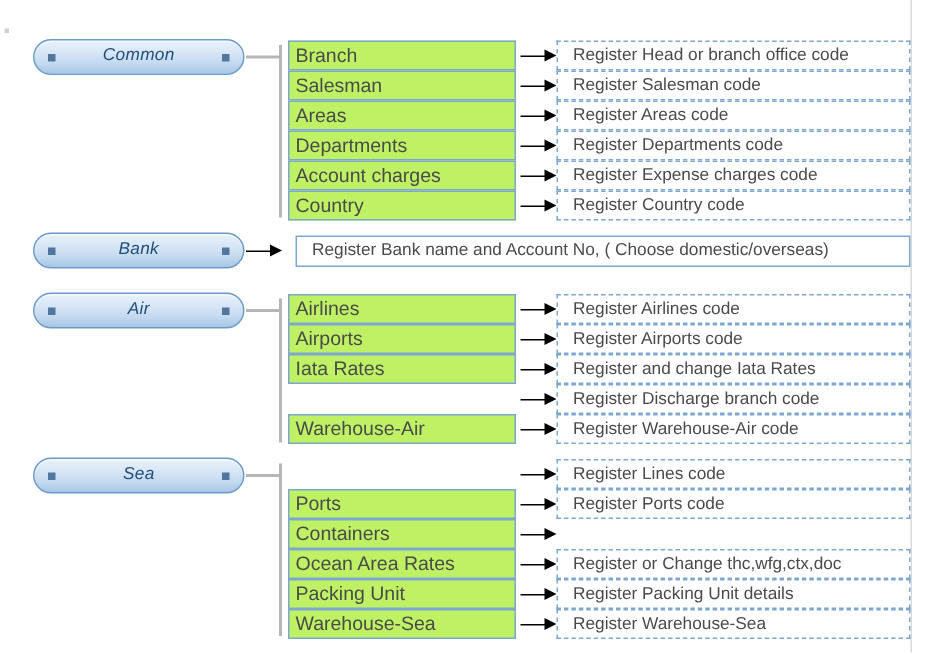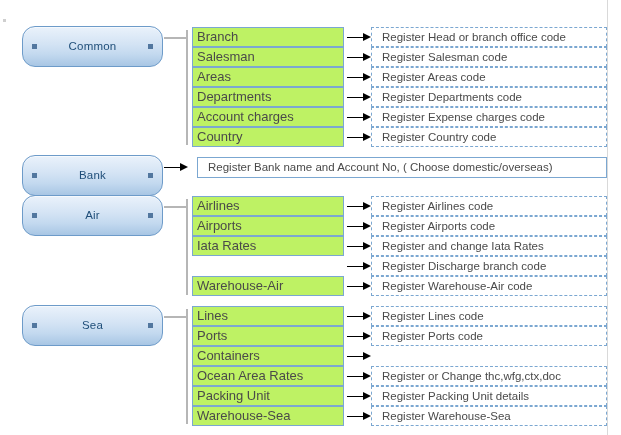--- a/index.html
+++ b/index.html
@@ -34,26 +34,27 @@
     width: 3px;
     height: 3px;
     background: #cfcfcf;
   }
 
   
   .capsule {
     position: absolute;
     left: 22px;
     width: 141px;
-    height: 41px;
+    height: 24px;
     box-sizing: border-box;
     border: 1px solid #6d9bc9;
     border-radius: 13px;
     background: linear-gradient(to bottom, #eaf2fb 0%, #d3e3f4 45%, #c3d9ef 70%, #a8c6e4 100%);
     box-shadow: 0 1px 0 rgba(255,255,255,0.55) inset;
+    font-style: italic;
   }
   .capsule .cap-label {
     position: absolute;
     left: 0;
     right: 0;
     top: 50%;
     transform: translateY(-50%);
     text-align: center;
     font-size: 11.5px;
     color: #1f4e79;
@@ -272,21 +273,20 @@
   <div class="desc-box" style="top:276px">Register Warehouse-Air code</div>
 
   <div class="capsule" style="top:305px">
     <span class="handle left"></span>
     <span class="cap-label">Sea</span>
     <span class="handle right"></span>
   </div>
   <div class="conn-h" style="left:164px; top:316px; width:22px;"></div>
   <div class="conn-v" style="left:186px; top:309px; height:115px;"></div>
 
-  <div class="mid-box" style="top:306px">Lines</div>
   <div class="arrow" style="top:312px">
       <span class="shaft"></span>
       <span class="head"></span>
     </div>
   <div class="desc-box" style="top:306px">Register Lines code</div>
 
   <div class="mid-box" style="top:326px">Ports</div>
   <div class="arrow" style="top:332px">
       <span class="shaft"></span>
       <span class="head"></span>

